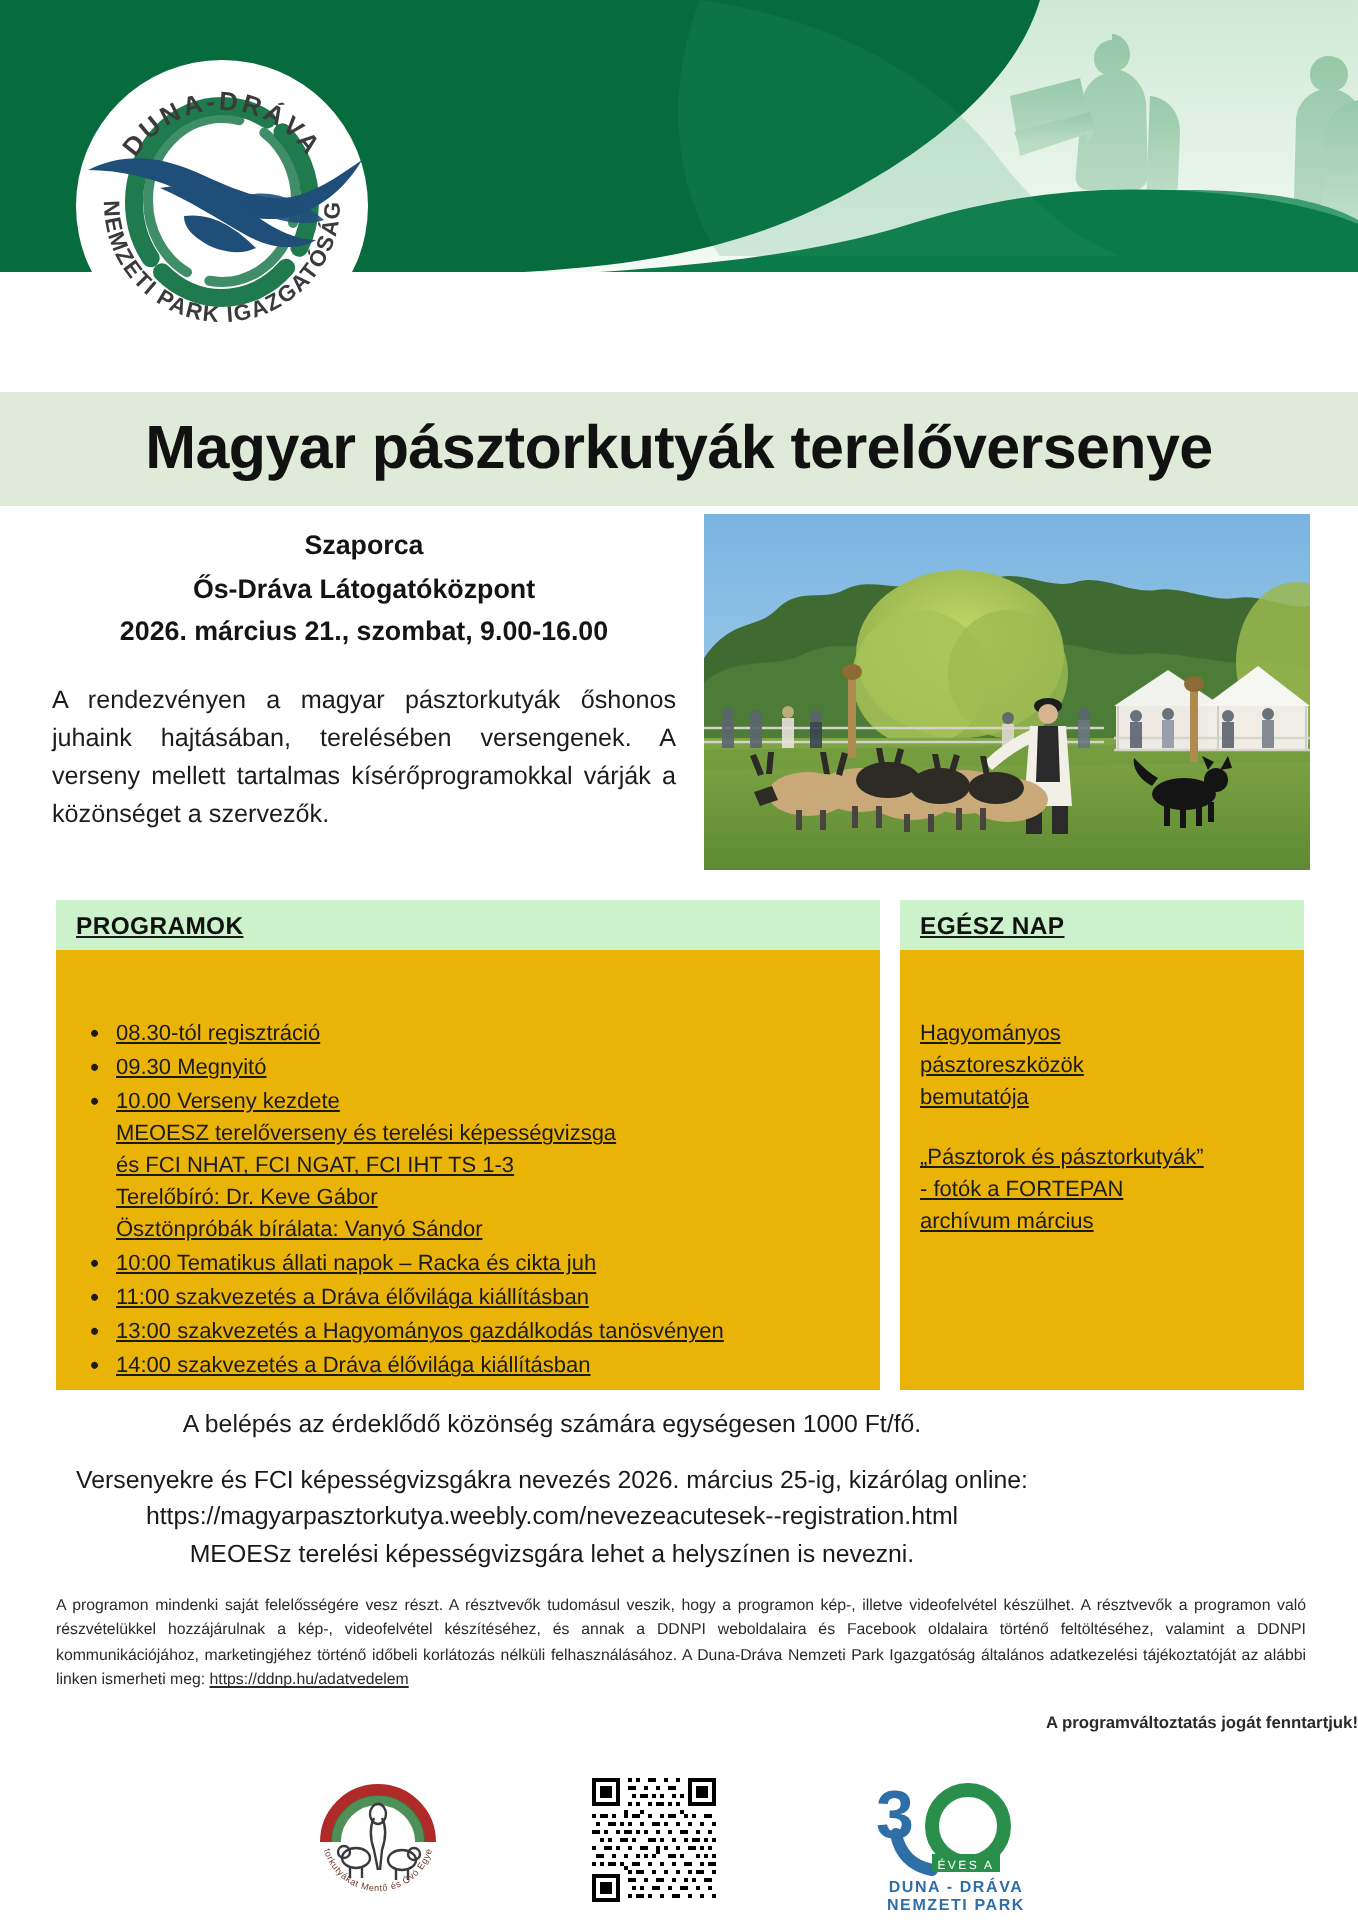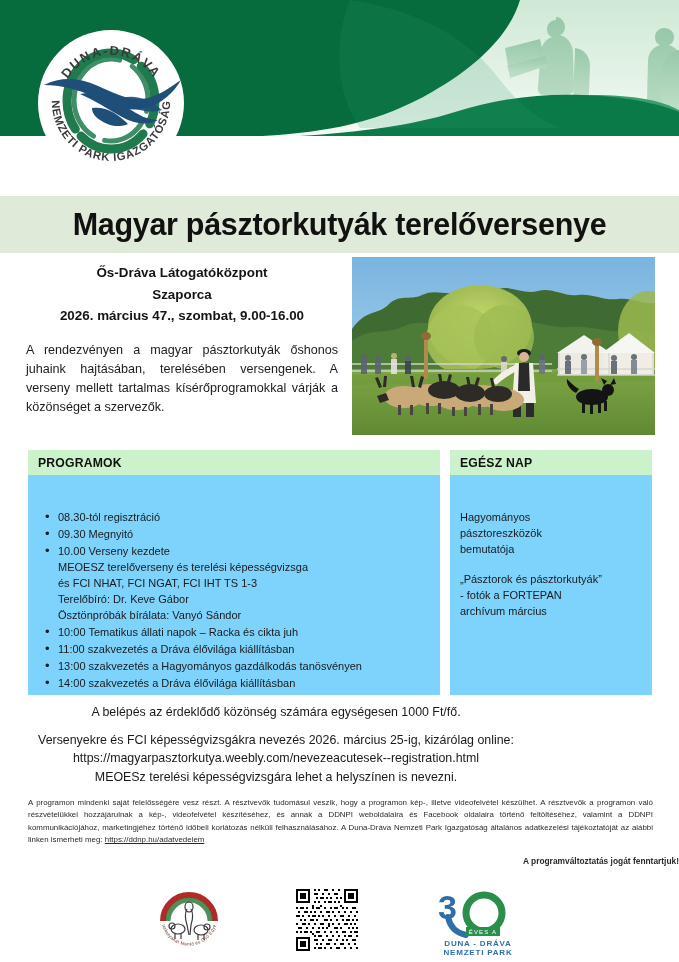--- a/index.html
+++ b/index.html
@@ -105,22 +105,23 @@
   
   .panels {
     position: absolute;
     left: 0;
     top: 450px;
     width: 679px;
     height: 247px;
   }
   .panel {
     position: absolute;
-    background: #7dd3fc;
+    background: #eab308;
     box-sizing: border-box;
+    text-decoration: underline;
   }
   .panel-programs { left: 28px; top: 0; width: 412px; height: 245px; }
   .panel-allday   { left: 450px; top: 0; width: 202px; height: 245px; }
   .panel-head {
     background: #ccf2cc;
     font-weight: bold;
     font-size: 12.2px;
     color: #111111;
     padding: 6px 10px 5px 10px;
     letter-spacing: 0.2px;
@@ -302,23 +303,23 @@
   </div>
 </div>
 
 <div class="title-band">
   <h1>Magyar pásztorkutyák terelőversenye</h1>
 </div>
 
 <div class="info-row">
 
   <div class="venue-block">
+    <div>Szaporca</div>
     <div>Ős-Dráva Látogatóközpont</div>
-    <div>Szaporca</div>
-    <div>2026. március 47., szombat, 9.00-16.00</div>
+    <div>2026. március 21., szombat, 9.00-16.00</div>
   </div>
 
   <div class="desc-block">A rendezvényen a magyar pásztorkutyák őshonos juhaink hajtásában, terelésében versengenek. A verseny mellett tartalmas kísérőprogramokkal várják a közönséget a szervezők.</div>
 
   <div class="photo">
     <svg class="photo-svg" viewBox="0 0 303 178" preserveAspectRatio="none">
       <defs>
         <linearGradient id="skyP" x1="0" y1="0" x2="0" y2="1">
           <stop offset="0%" stop-color="#79b4e0"></stop>
           <stop offset="100%" stop-color="#b9d9ee"></stop>

